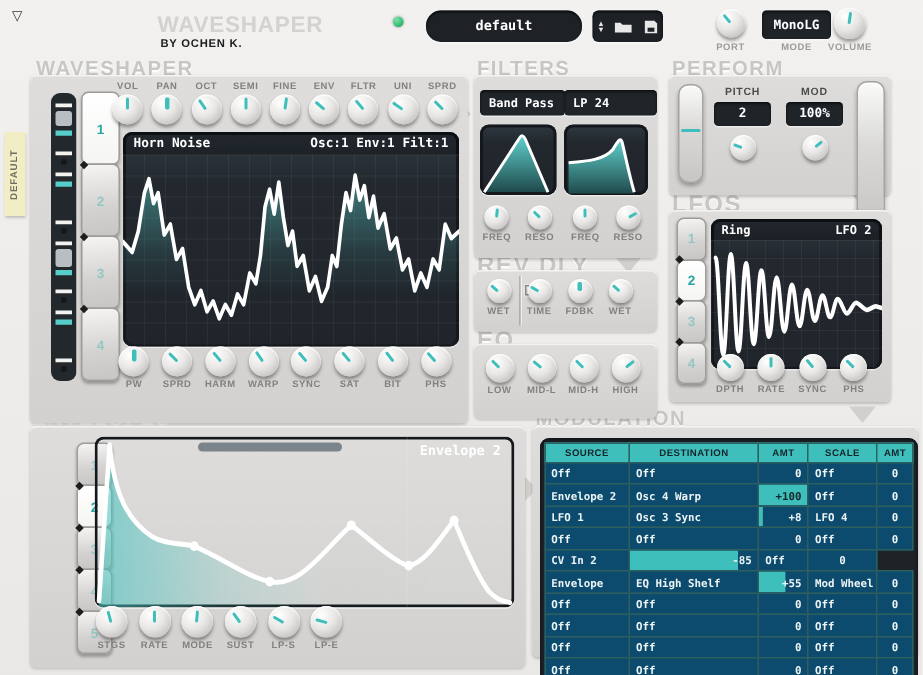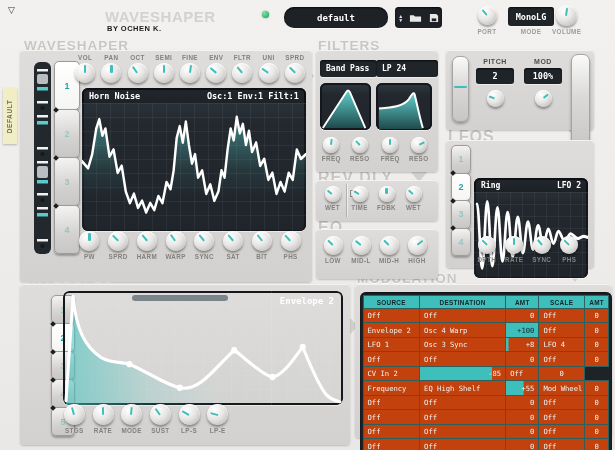--- a/index.html
+++ b/index.html
@@ -74,21 +74,21 @@
   .sticky{position:absolute;left:3px;top:88px;width:14px;height:56px;background:#f1eec6;
           box-shadow:0 1px 2px rgba(0,0,0,.25);display:flex;align-items:center;justify-content:center;}
   .sticky span{transform:rotate(-90deg);font-weight:700;font-size:6.5px;color:#6f6e5e;letter-spacing:.6px;white-space:nowrap;}
 
   
   .modbox{position:absolute;background:#1e2328;border-radius:6px;padding:3px;
           box-shadow:inset 0 1px 3px rgba(0,0,0,.6), 0 1px 0 rgba(255,255,255,.5);}
   .mrow{display:grid;grid-template-columns:23% 35% 13.5% 18.5% 10%;}
   .mth{background:var(--accent);color:#15242b;font-weight:700;font-size:6.4px;text-align:center;
        padding:3px 0 2px 0;border:1px solid #2a6462;letter-spacing:.3px;margin:-0.5px;}
-  .mtc{background:#c2410c;color:#edf5f5;font-family:"DejaVu Sans Mono",monospace;font-weight:400;font-size:7.2px;
+  .mtc{background:#0c4a6e;color:#edf5f5;font-family:"DejaVu Sans Mono",monospace;font-weight:700;font-size:7.2px;
        padding:2.5px 4px 2px 4px;border:1px solid #2c5f5e;white-space:nowrap;overflow:hidden;margin:-0.5px;}
   .mtc.amt{text-align:right;}
   .mtc.ctr{text-align:center;}
 
   
   .arr-d{position:absolute;width:0;height:0;border-left:9px solid transparent;border-right:9px solid transparent;border-top:11px solid #d1d0cd;}
   .arr-r{position:absolute;width:0;height:0;border-top:14px solid transparent;border-bottom:14px solid transparent;border-left:13px solid #d1d0cd;}
   .divider{position:absolute;width:1px;background:rgba(0,0,0,.18);box-shadow:1px 0 0 rgba(255,255,255,.6);}
   .sqled{position:absolute;width:5px;height:5px;background:#f6f6f4;border:1px solid #8a8a88;box-shadow:0 0 2px #fff;}
   .dragbar{position:absolute;background:#7b838b;border-radius:3px;}
@@ -134,20 +134,21 @@
       <div class="kunit">
         <div class="knob" style="height: 21px; width: 21px;">
           <div class="ind" style="transform: rotate(8deg);"></div>
         </div>
       </div>
     </div>
   <div class="tblabel" style="left:552px;top:28px;width:28px;">VOLUME</div>
 
   <div class="shead big" style="left:24px;top:38px;">WAVESHAPER</div>
   <div class="shead big" style="left:318px;top:38px;">FILTERS</div>
+  <div class="shead big" style="left:448px;top:38px;">PERFORM</div>
   <div class="shead small" style="left:318px;top:169px;">REV DLY</div>
   <div class="shead small" style="left:318px;top:219px;">EQ</div>
   <div class="shead small" style="left:448px;top:128px;">LFOS</div>
   <div class="shead big" style="left:22px;top:270px;">ENVELOPES</div>
   <div class="shead big" style="left:357px;top:271px;">MODULATION</div>
 
   <div class="arr-r" style="left:301px;top:62px;"></div>
   <div class="arr-r" style="left:348px;top:316px;border-top-width:10px;border-bottom-width:10px;border-left-width:10px;"></div>
   <div class="arr-d" style="left:410px;top:171px;"></div>
   <div class="arr-d" style="left:410px;top:267px;"></div>
@@ -465,21 +466,21 @@
     </div>
   </div>
 
   <div class="panel" style="left:446px;top:140px;width:148px;height:128px;">
     <div class="tabcol" style="left:5px;top:6px;width:20px;height:110px;">
         <div class="tab">1</div>
         <div class="tab active">2</div>
         <div class="tab">3</div>
         <div class="tab">4</div>
       </div>
-    <div class="display" style="left:28px;top:6px;width:114px;height:100px;margin-top:32px;">
+    <div class="display" style="left:28px;top:6px;width:114px;height:100px;">
       <div class="dhead" style="height:14px;font-size:8px;">
         <span>Ring</span>
         <span>LFO 2</span>
       </div>
       <div class="dbody grid" style="top:14px;background-size:12px 12px;">
         <svg viewBox="0 0 112 72" preserveAspectRatio="none">
           <path fill="none" stroke="#fff" stroke-width="2.6" stroke-linecap="round" d="M3,10 C5,10 6,64 8,64 C10,64 11,8 13,8 C15,8 16,62 18,62 C20,62 21,13 23,13 C25,13 26,58 28,58 C30,58 31,17 33,17 C35,17 36,54 38,54 C40,54 41,21 43,21 C45,21 46,51 48,51 C50,51 51,25 53,25 C55,25 56,48 58,48 C60,48 61,28 63,28 C65,28 66,45 68,45 C70,45 71,31 73,31 C75,31 76,43 78,43 C80,43 81,33 83,33 C85,33 87,41 89,41 C91,41 93,35 95,35 C97,35 100,39 102,39 C104,39 106,37 108,37 L112,38"></path>
         </svg>
       </div>
     </div>
@@ -618,21 +619,21 @@
           <div class="mtc">Off</div>
           <div class="mtc ctr">0</div>
         </div>
         <div class="mrow">
           <div class="mtc">CV In 2</div>
           <div class="mtc amt" style="background-image: linear-gradient(var(--accent),var(--accent)); background-size: 85% 100%; background-repeat: no-repeat;">-85</div>
           <div class="mtc">Off</div>
           <div class="mtc ctr">0</div>
         </div>
         <div class="mrow">
-          <div class="mtc">Frequency</div>
+          <div class="mtc">Envelope</div>
           <div class="mtc">EQ High Shelf</div>
           <div class="mtc amt" style="background-image: linear-gradient(var(--accent),var(--accent)); background-size: 55% 100%; background-repeat: no-repeat;">+55</div>
           <div class="mtc">Mod Wheel</div>
           <div class="mtc ctr">0</div>
         </div>
         <div class="mrow">
           <div class="mtc">Off</div>
           <div class="mtc">Off</div>
           <div class="mtc amt">0</div>
           <div class="mtc">Off</div>

